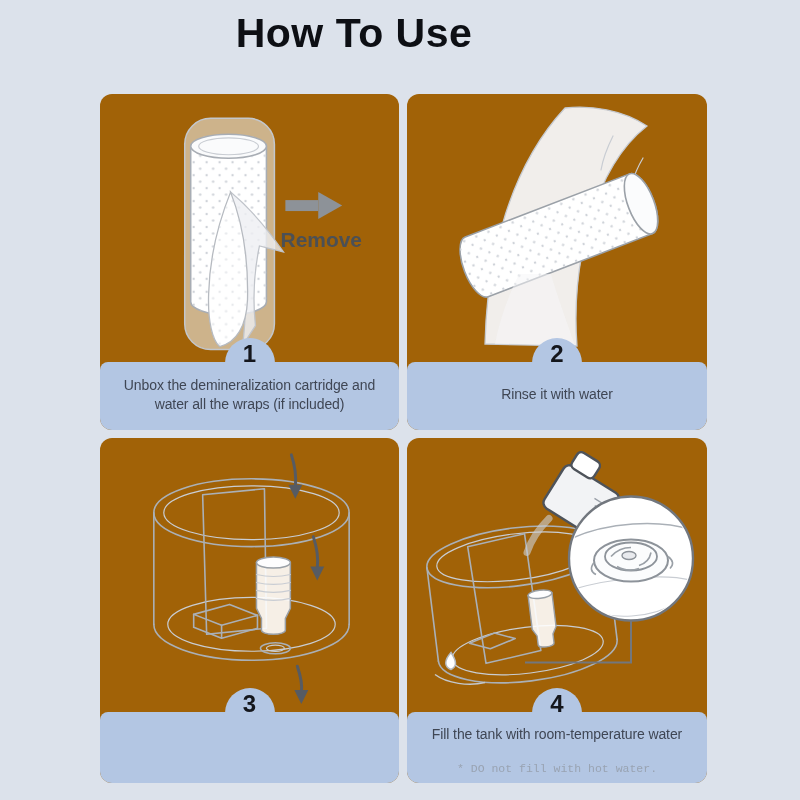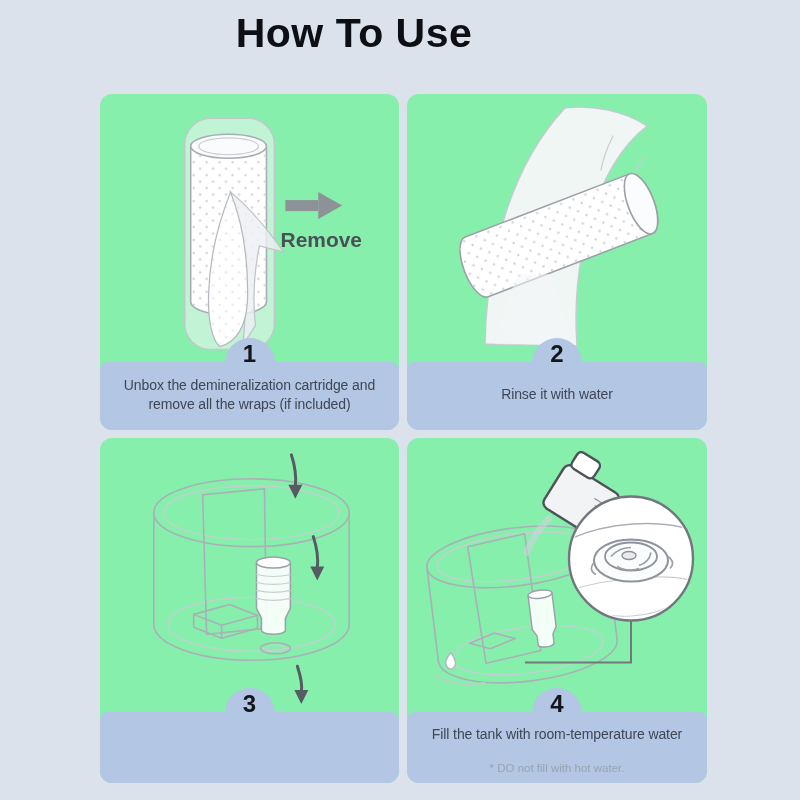--- a/index.html
+++ b/index.html
@@ -16,21 +16,21 @@
     color:#0d0f14;margin:0;
   }
   .grid{
     position:absolute;left:100px;top:94px;width:607px;
     display:grid;
     grid-template-columns:299px 300px;
     grid-template-rows:336px 345px;
     gap:8px;
   }
   .panel{
-    background:#86efac;
+    background:#a16207;
     border-radius:12px;
     display:flex;flex-direction:column;
   }
   .illustration{
     flex:1;border-radius:12px 12px 0 0;
     display:flex;align-items:center;justify-content:center;
     overflow:hidden;
   }
   .illustration svg{width:100%;height:100%;display:block;}
   .caption-area{
@@ -53,21 +53,21 @@
   }
   .caption{
     margin:14px 6px 0;
     font-size:14px;line-height:1.38;letter-spacing:-0.1px;
     color:#3f4654;
   }
   .caption.single{margin-top:23px;}
   .caption.main4{margin:13px 2px 18px;}
   .note{
     margin:2px 4px 0;
-    font-size:11.5px;color:#99a3b2;
+    font-size:11.5px;color:#99a3b2;font-family:Liberation Mono, monospace;
   }
   .la{stroke:#aab0b7;stroke-width:1.6;fill:none;stroke-linecap:round;stroke-linejoin:round;}
   .lal{stroke:#c9cdd3;stroke-width:1.2;fill:none;stroke-linecap:round;}
   .dk{stroke:#565b63;stroke-width:3;fill:none;stroke-linecap:round;}
 </style>
 </head>
 <body>
 
 <h1 class="page-title">How To Use</h1>
 
@@ -100,21 +100,21 @@
           <rect x="186" y="106" width="33" height="11" fill="#8d9298"></rect>
           <polygon points="219,98 243,111.5 219,125" fill="#8d9298"></polygon>
         </g>
         <text x="222" y="153" text-anchor="middle" font-size="21" font-weight="bold" fill="#4b5056">Remove</text>
       </svg>
     </div>
     <div class="caption-area">
       <div class="badge">
         <span>1</span>
       </div>
-      <p class="caption">Unbox the demineralization cartridge and remove all the wraps  (if included)</p>
+      <p class="caption">Unbox the demineralization cartridge and water all the wraps  (if included)</p>
     </div>
   </section>
 
   <section class="panel">
     <div class="illustration">
       <svg viewBox="0 0 300 268" preserveAspectRatio="xMidYMid meet">
         <defs>
           <pattern id="dots2" width="13" height="13" patternUnits="userSpaceOnUse">
             <circle cx="3" cy="3" r="1.2" fill="#ced2d8"></circle>
             <circle cx="9.5" cy="9.5" r="1.2" fill="#ced2d8"></circle>

